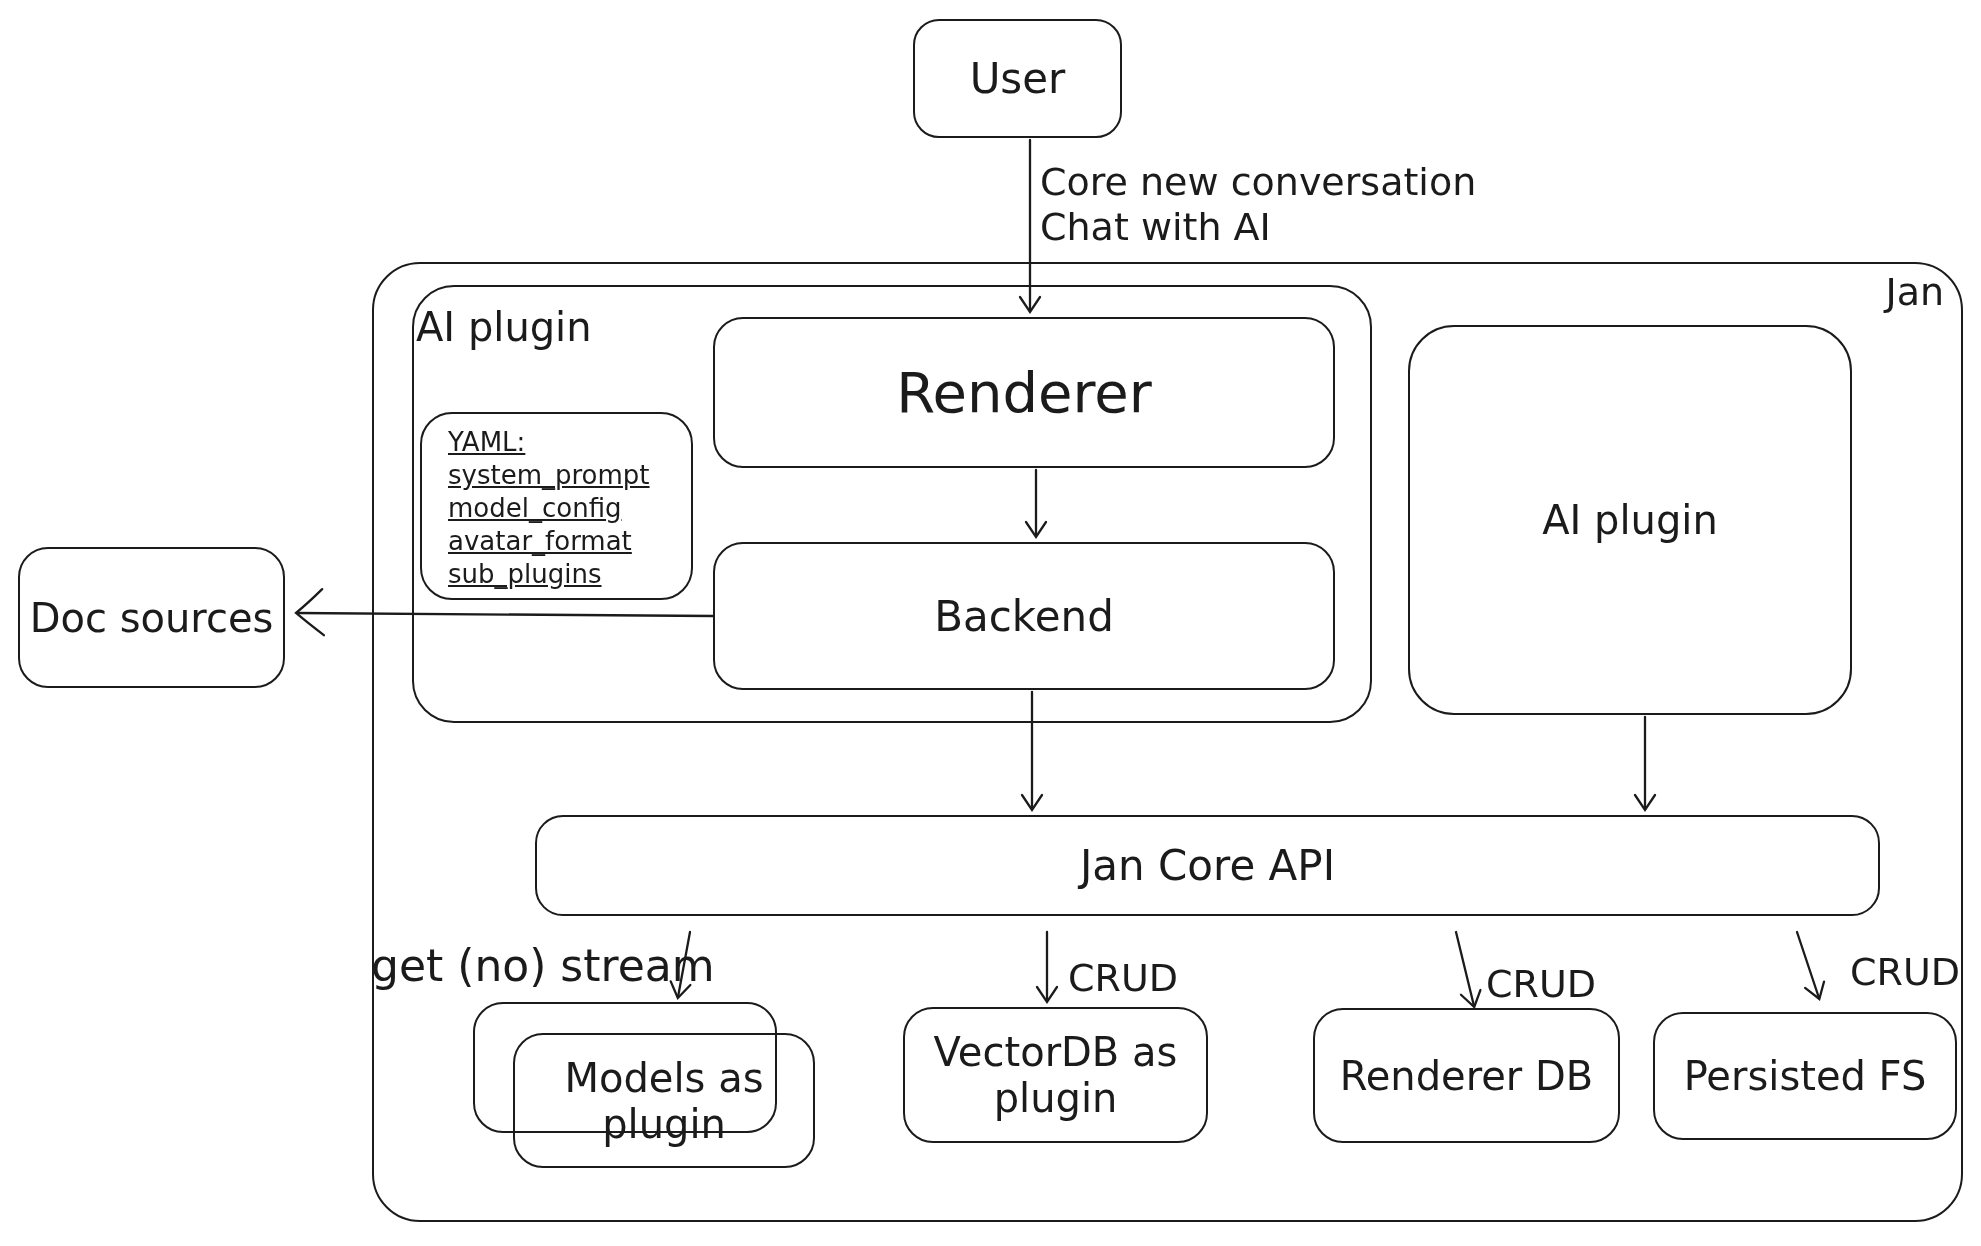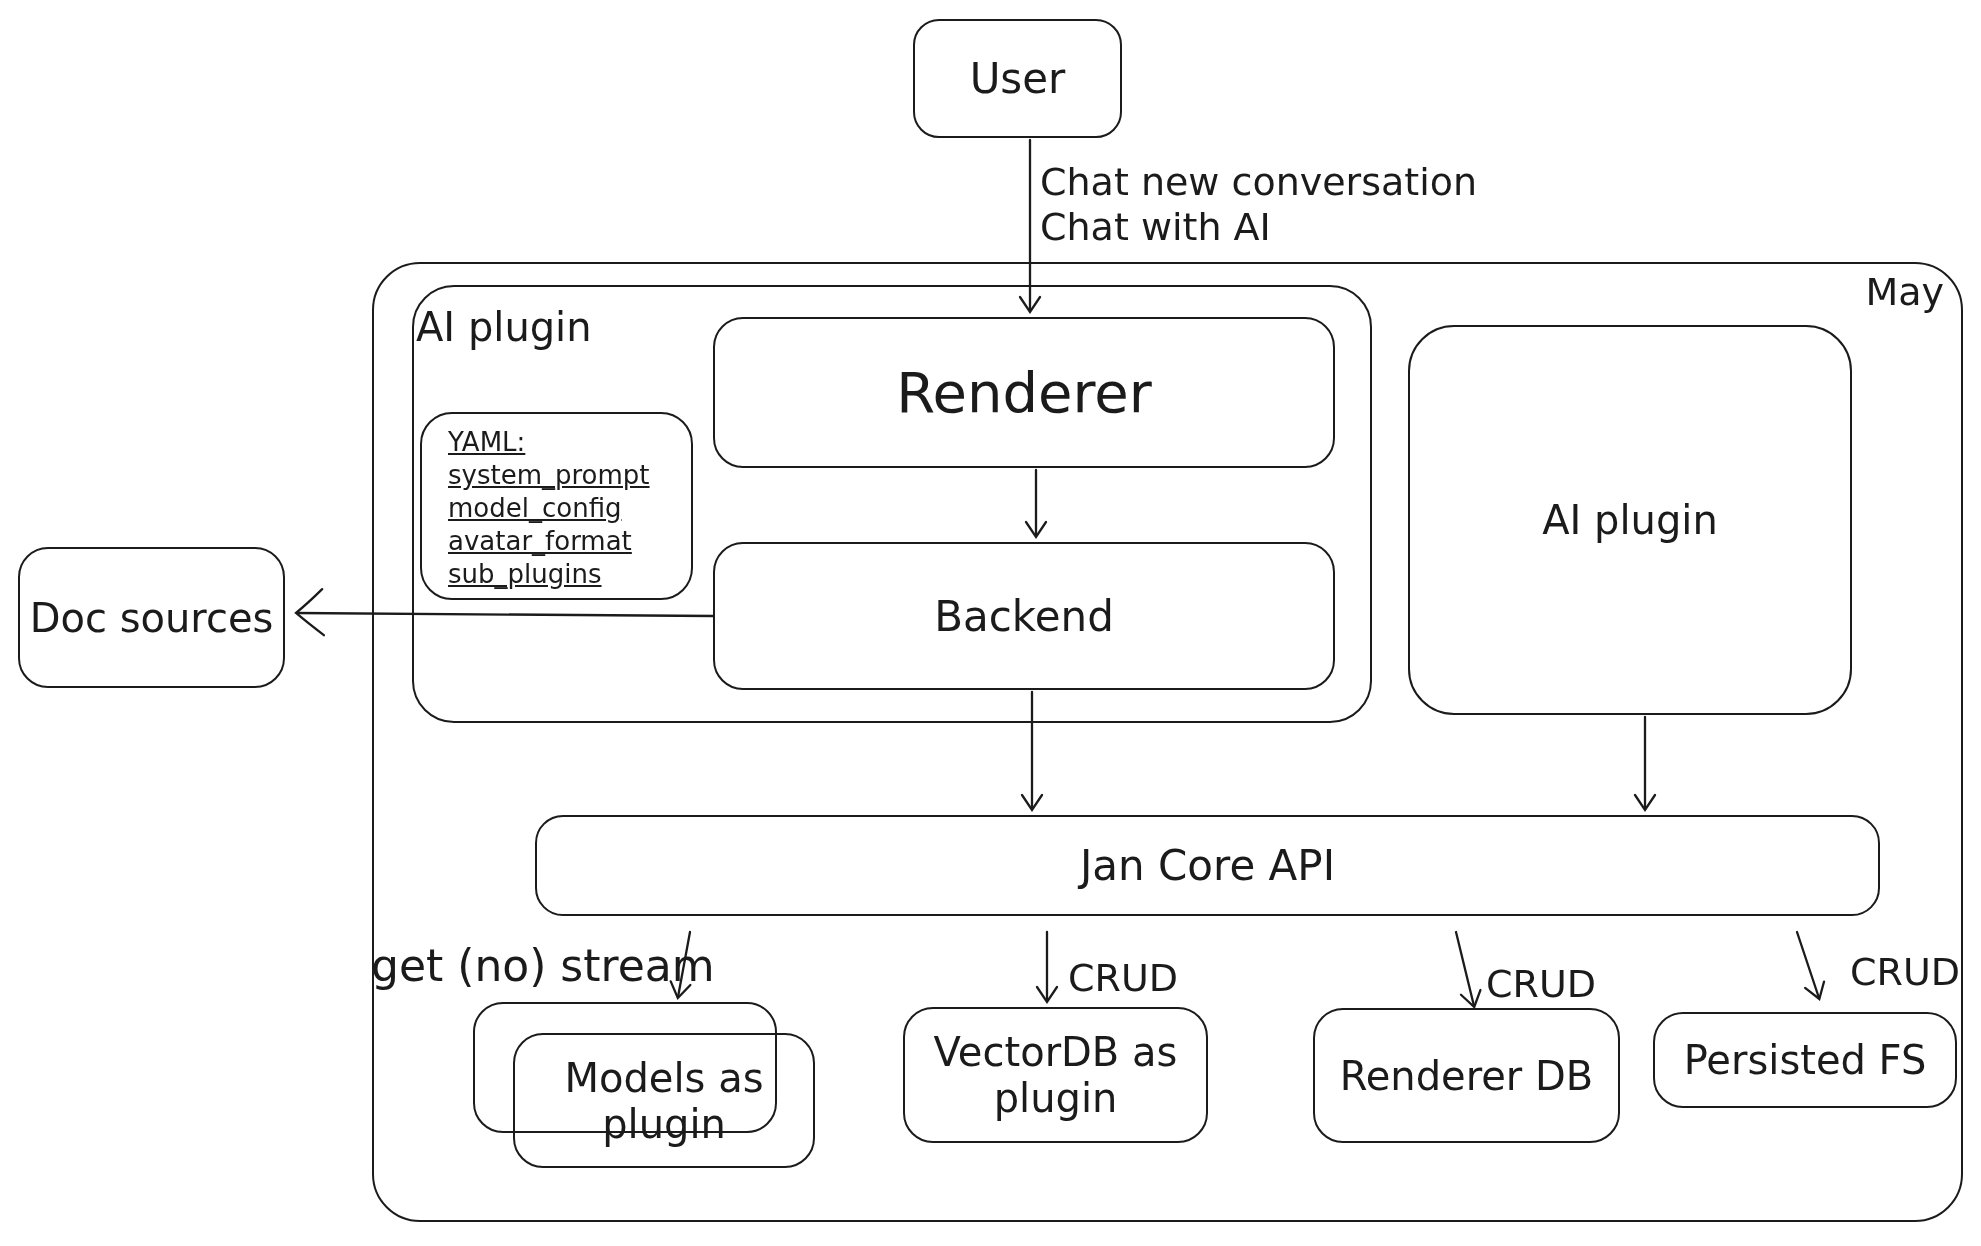--- a/index.html
+++ b/index.html
@@ -24,21 +24,21 @@
   .arrows{position:absolute;left:0;top:0;pointer-events:none;}
   .arrows path{stroke:#1b1b1b;stroke-width:2.3;fill:none;stroke-linecap:round;}
 </style>
 </head>
 <body>
 
 <div class="canvas">
 
   <div class="box" style="left:372px;top:262px;width:1591px;height:960px;border-radius:48px;"></div>
 
-  <div class="floating" style="left:1830px;top:270px;width:114px;text-align:right;font-size:38px;">May</div>
+  <div class="floating" style="left:1830px;top:270px;width:114px;text-align:right;font-size:38px;">Jan</div>
 
   <div class="box" style="left:412px;top:285px;width:960px;height:438px;border-radius:42px;"></div>
 
   <div class="floating" style="left:416px;top:304px;font-size:40px;">AI plugin</div>
 
   <div class="box" style="left:913px;top:19px;width:209px;height:119px;border-radius:26px;font-size:42px;">
     <span class="lbl">User</span>
   </div>
 
   <div class="box" style="left:713px;top:317px;width:622px;height:151px;border-radius:30px;font-size:56px;">
@@ -80,26 +80,26 @@
 
   <div class="box" style="left:903px;top:1007px;width:305px;height:136px;border-radius:30px;
               font-size:40px;line-height:46px;padding:0 18px;justify-content:flex-end;">
     <span class="lbl">VectorDB as plugin</span>
   </div>
 
   <div class="box" style="left:1313px;top:1008px;width:307px;height:135px;border-radius:30px;font-size:40px;">
     <span class="lbl">Renderer DB</span>
   </div>
 
-  <div class="box" style="left:1653px;top:1012px;width:304px;height:96px;border-radius:30px;font-size:40px;">
+  <div class="box" style="left:1653px;top:1012px;width:304px;height:128px;border-radius:30px;font-size:40px;">
     <span class="lbl">Persisted FS</span>
   </div>
 
   <div class="floating" style="left:1040px;top:160px;font-size:38px;line-height:45px;">
-    <div>Chat new conversation</div>
+    <div>Core new conversation</div>
     <div>Chat with AI</div>
   </div>
 
   <div class="floating" style="left:371px;top:940px;font-size:44px;">get (no) stream</div>
 
   <div class="floating" style="left:1068px;top:956px;font-size:38px;">CRUD</div>
 
   <div class="floating" style="left:1486px;top:962px;font-size:38px;">CRUD</div>
 
   <div class="floating" style="left:1850px;top:950px;font-size:38px;">CRUD</div>

